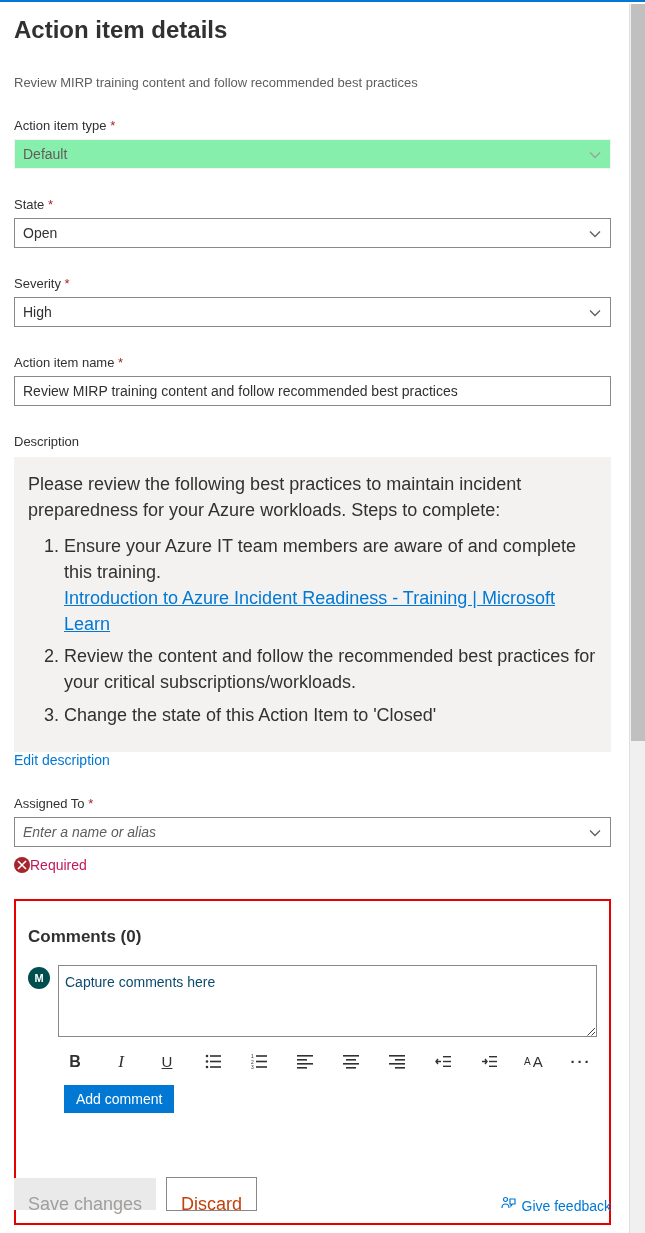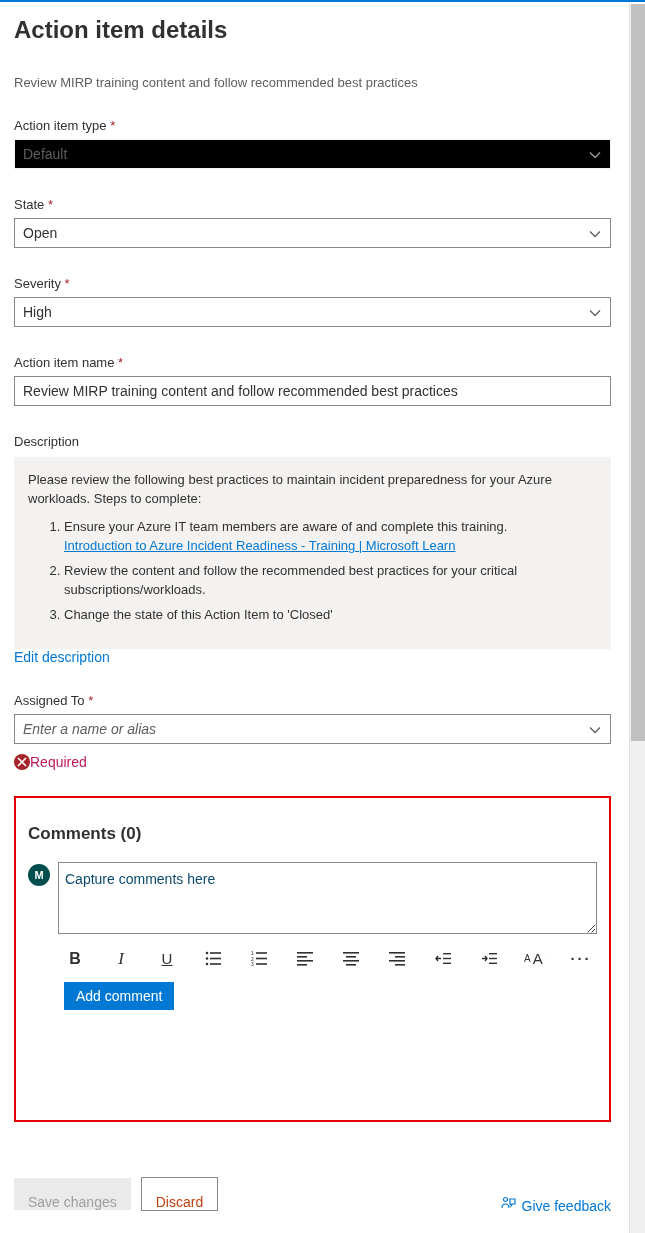--- a/index.html
+++ b/index.html
@@ -70,21 +70,21 @@
     border: 1px solid #8a8886;
     background: #fff;
     padding: 0 30px 0 8px;
     font-size: 14px;
     color: #323130;
     position: relative;
     display: flex;
     align-items: center;
   }
   .select-disabled {
-    background: #000000;
+    background: #86efac;
     border-color: #f3f2f1;
     color: #605e5c;
     align-items: center;
   }
   .select-wrap { position: relative; }
   .chevron {
     position: absolute;
     right: 10px;
     top: 50%;
     transform: translateY(-50%);
@@ -96,21 +96,21 @@
   .text-input input {
     border: none; outline: none; width: 100%; height: 100%;
     font-family: inherit; font-size: 14px; color: #323130;
     background: transparent;
     padding: 0;
   }
   .desc-label { font-size: 13px; margin-top: 28px; margin-bottom: 8px; }
   .desc-box {
     background: #f3f2f1;
     padding: 14px 14px 18px 14px;
-    font-size: 13px;
+    font-size: 18px;
     line-height: 1.45;
     color: #323130;
   }
   .desc-box ol { margin: 10px 0 0 0; padding-left: 36px; }
   .desc-box li { margin-bottom: 6px; }
   .desc-box a { color: #0078d4; text-decoration: underline; }
   .edit-link {
     color: #0078d4;
     font-size: 14px;
     display: inline-block;
@@ -205,21 +205,21 @@
     bottom: 18px;
     left: 14px;
     right: 18px;
     display: flex;
     align-items: center;
     gap: 10px;
   }
   .btn {
     height: 30px;
     padding: 16px 14px;
-    font-size: 14px;
+    font-size: 18px;
     cursor: pointer;
     border: none;
   }
   .btn-primary-disabled {
     background: #eaeaea;
     color: #a19f9d;
   }
   .btn-secondary {
     background: #fff;
     border: 1px solid #8a8886;

